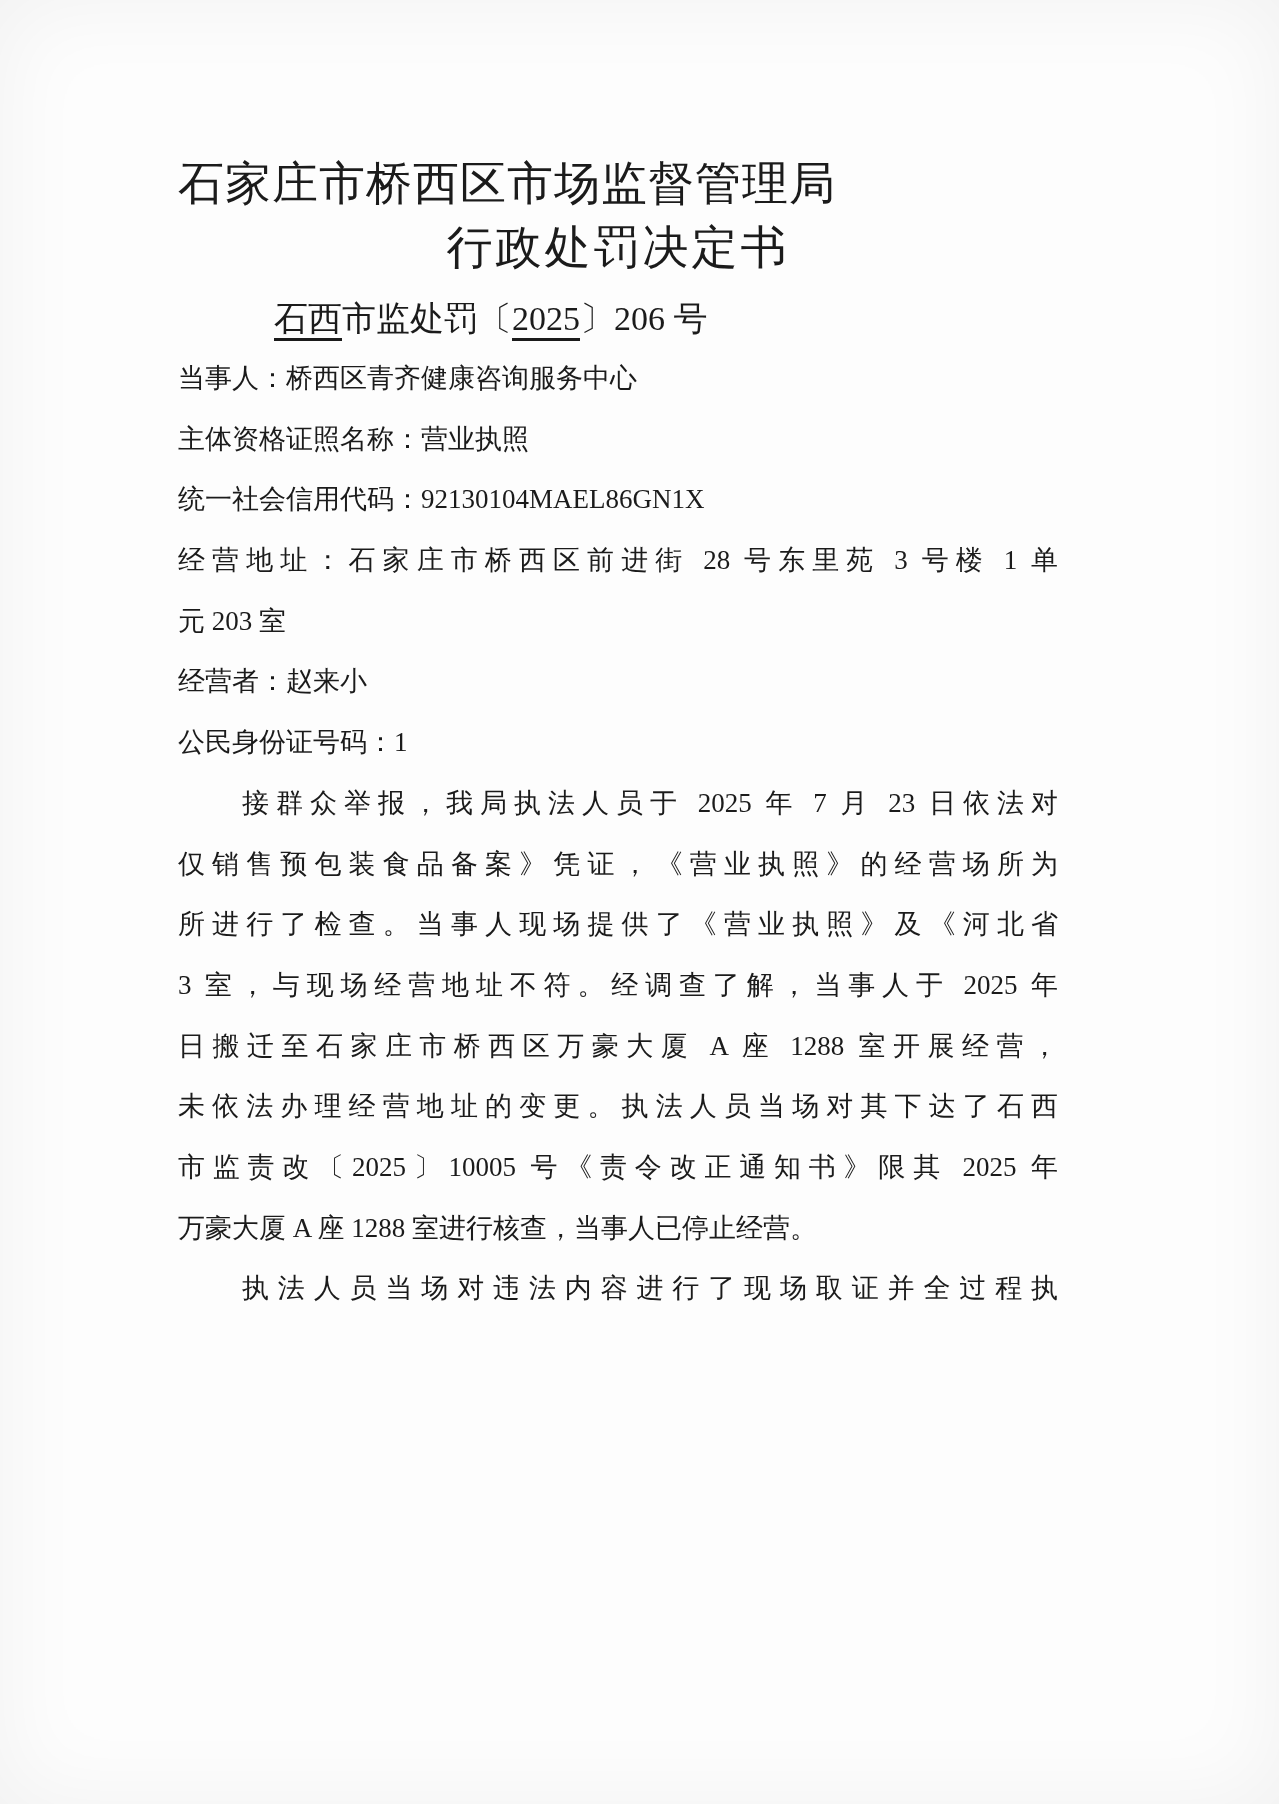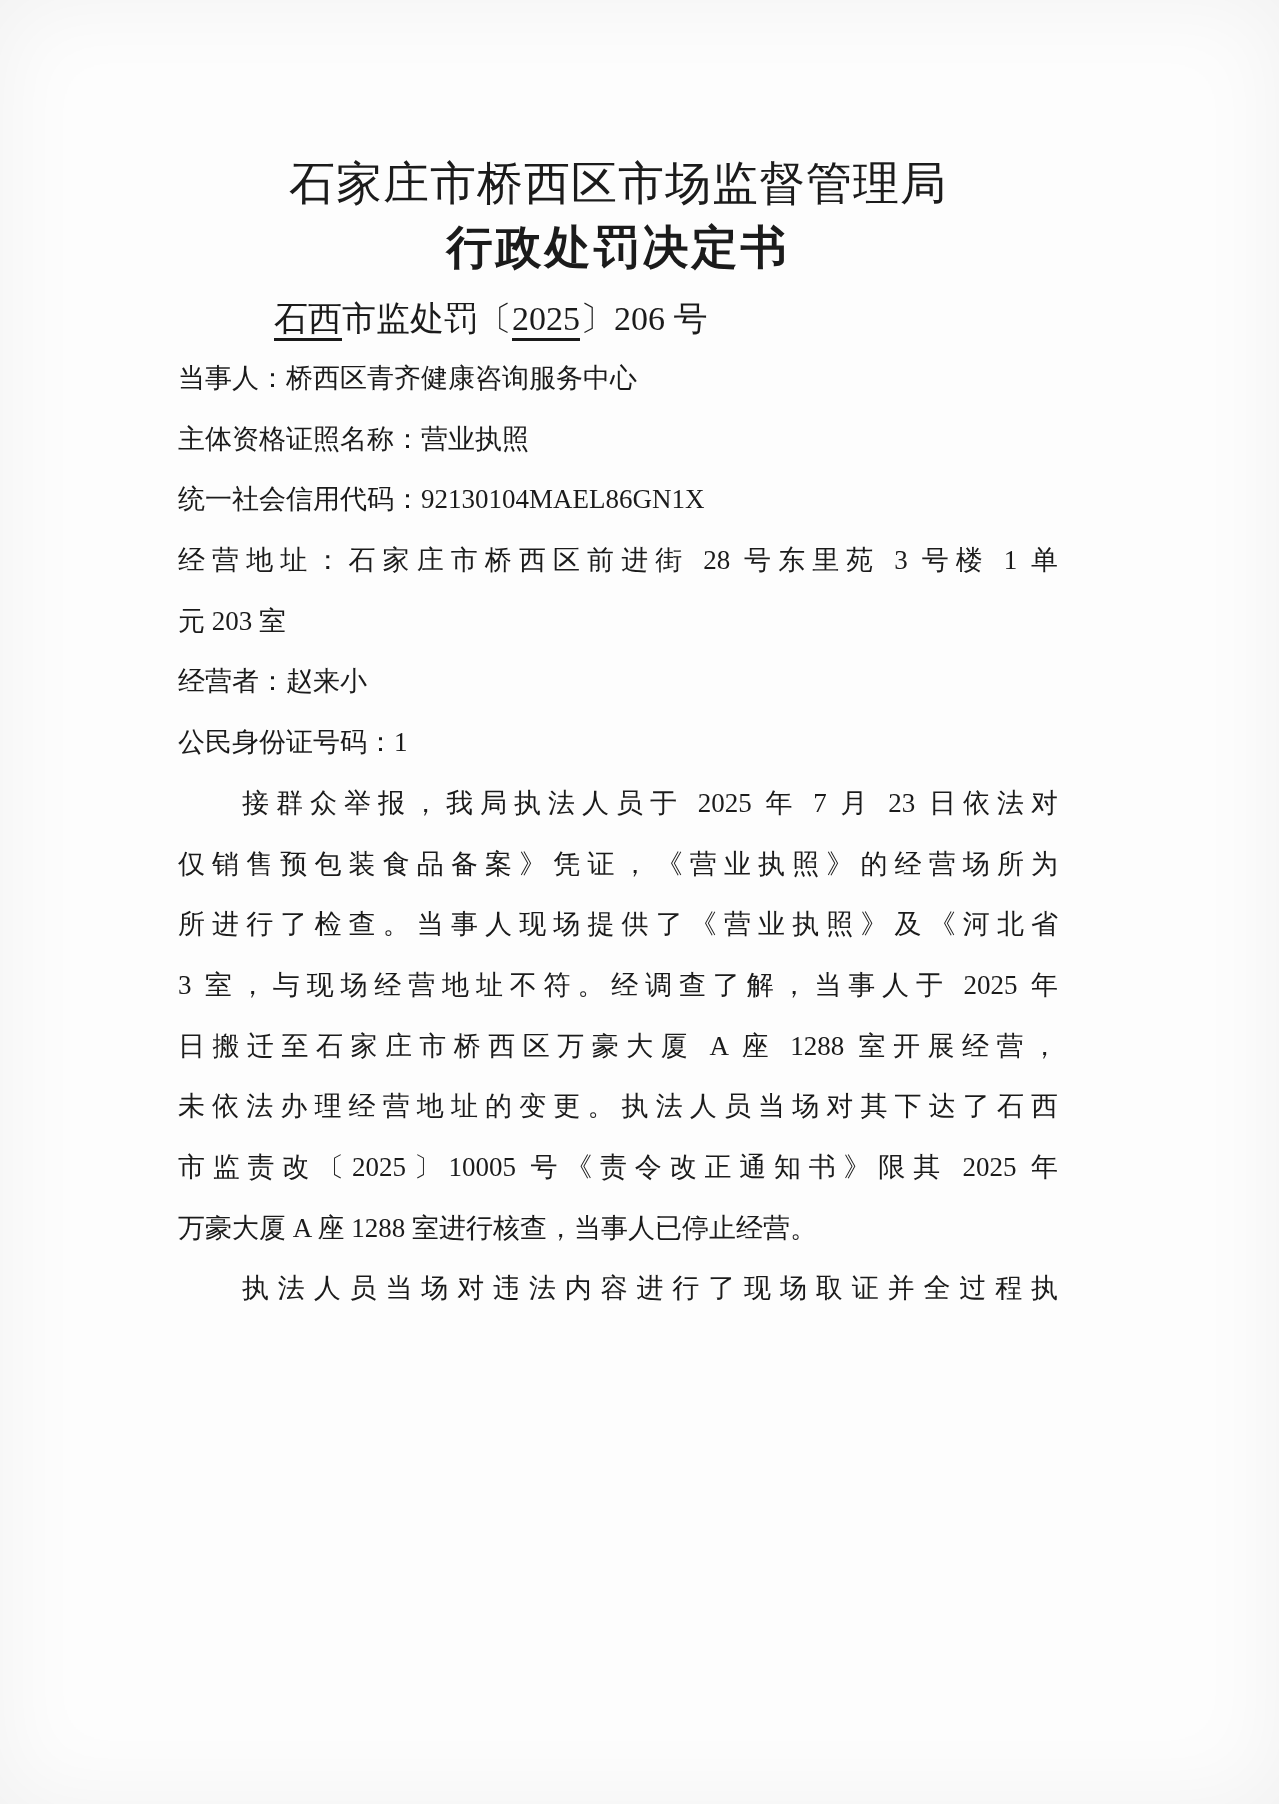--- a/index.html
+++ b/index.html
@@ -25,37 +25,37 @@
     position: absolute;
     left: 178px;
     top: 0;
     width: 880px;
   }
   .title1 {
     position: absolute;
     top: 153px;
     left: 0;
     width: 880px;
-    text-align: center;
+    text-align: left;
     font-size: 46px;
     line-height: 62px;
     letter-spacing: 1px;
     font-weight: 500;
     white-space: nowrap;
   }
   .title2 {
     position: absolute;
     top: 217px;
     left: 0;
     width: 880px;
     text-align: center;
     font-size: 46px;
     line-height: 62px;
     letter-spacing: 3px;
-    font-weight: 700;
+    font-weight: 400;
     white-space: nowrap;
   }
   .docnum {
     position: absolute;
     top: 297px;
     left: 0;
     width: 880px;
     padding-left: 96px;
     box-sizing: border-box;
     text-align: left;

